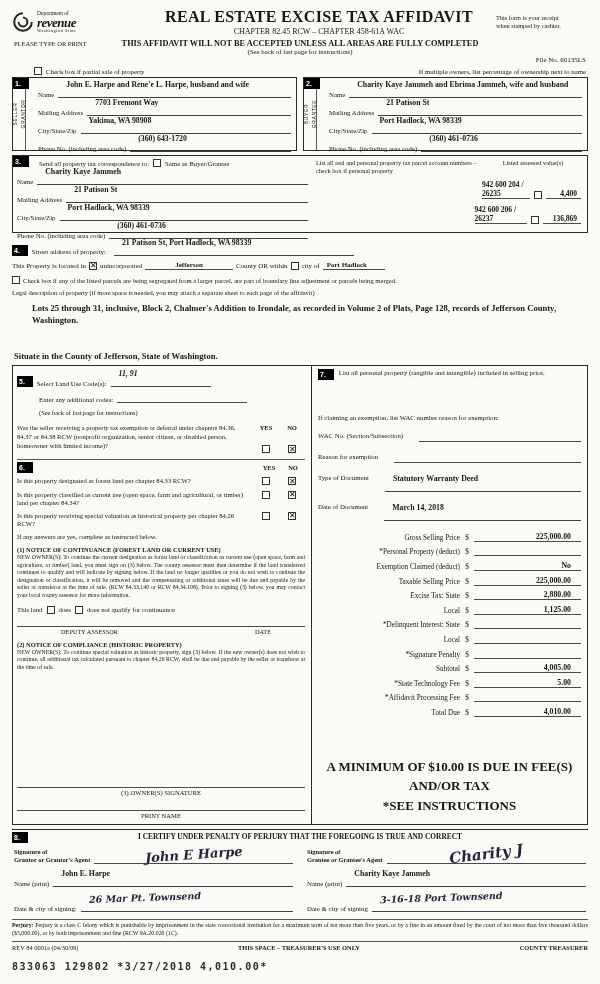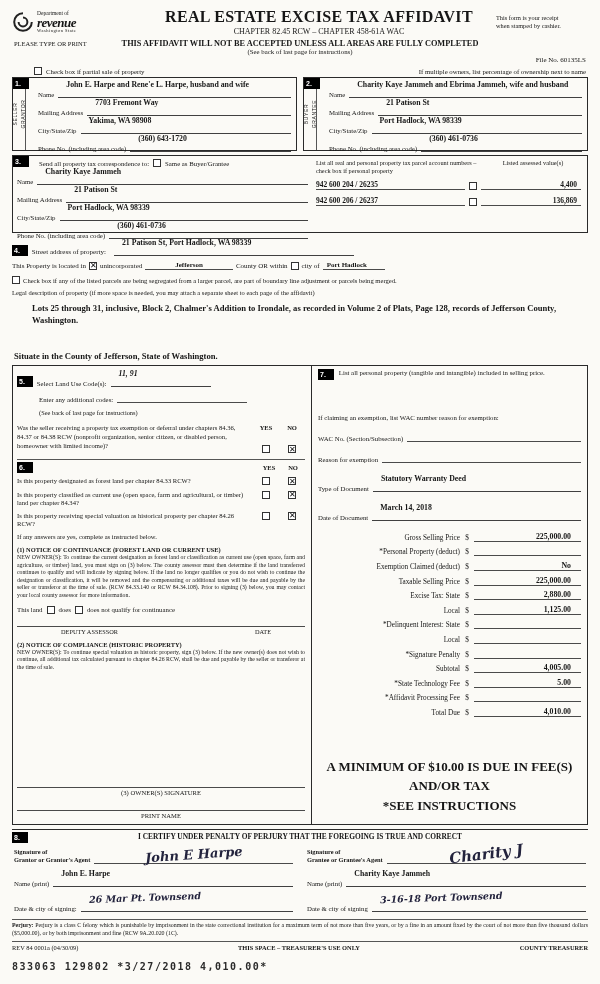--- a/index.html
+++ b/index.html
@@ -45,21 +45,21 @@
               line-height:1.5; white-space:nowrap; text-align:center; }
   .party-fields { flex:1; padding:2px 5px 3px 12px; display:flex; flex-direction:column; justify-content:space-between; }
   .frow { display:flex; align-items:flex-end; font-size:6.8px; }
   .flabel { white-space:nowrap; padding-right:4px; }
   .fval { flex:1; border-bottom:1px solid #404040; font-weight:bold; font-size:7.8px; padding:0 2px 8px 8px; min-height:10px; }
 
   
   .sec3 { border:1px solid #2a2a2a; margin-top:4px; display:flex; padding:3px 6px 4px 4px; height:78px; position:relative; }
   .sec3-left { width:53%; padding-right:8px; display:flex; flex-direction:column; justify-content:space-between; }
   .sec3-send { display:flex; gap:4px; align-items:center; font-size:6.8px; margin-left:22px; }
-  .sec3-right { flex:1; display:flex; flex-direction:column; }
+  .sec3-right { flex:1; display:flex; flex-direction:column;align-items:flex-end; }
   .s3heads { display:flex; font-size:6.3px; line-height:1.2; }
   .s3ph { flex:1.7; padding-right:6px; }
   .s3ah { flex:1; text-align:center; }
   .prow { display:flex; align-items:flex-end; margin-top:6px; font-size:7.5px; gap:4px; }
   .pnum { flex:1.55; border-bottom:1px solid #4a4a4a; font-weight:bold; }
   .pval { flex:1; border-bottom:1px solid #4a4a4a; font-weight:bold; text-align:right; padding-right:4px; }
 
   
   .sec4 { margin-top:5px; font-size:7px; }
   .sec4 .row { display:flex; align-items:flex-end; gap:4px; margin-top:3px; }
@@ -94,21 +94,21 @@
   .thisland { display:flex; align-items:center; gap:4px; font-size:6.8px; margin-top:6px; }
   .dep { margin-top:12px; }
   .dep-line { border-top:1px solid #4a4a4a; }
   .dep-labels { display:flex; font-size:6.3px; padding:1px 34px 0 44px; justify-content:space-between; }
   .sigblk { margin-top:auto; }
   .sigblk .line { border-top:1px solid #4a4a4a; margin-top:14px; }
   .sigblk .lbl { text-align:center; font-size:6.6px; padding-top:1px; }
 
   .s7head { display:flex; gap:5px; align-items:flex-start; font-size:6.8px; line-height:1.3; }
   .s7claim { font-size:6.8px; margin-top:34px; }
-  .s7row { display:flex; align-items:flex-end; gap:4px; font-size:6.8px; margin-top:11px; }
+  .s7row { display:flex; align-items:flex-start; gap:16px; font-size:6.8px; margin-top:11px; }
   .mrow { display:flex; align-items:flex-end; font-size:7.2px; margin-top:4.6px; }
   .mlabel { width:142px; text-align:right; white-space:nowrap; }
   .mdollar { width:14px; text-align:center; }
   .mval { flex:1; border-bottom:1px solid #4a4a4a; text-align:right; font-weight:bold; font-size:7.8px; padding-right:10px; min-height:10px; }
   .minnote { margin-top:auto; text-align:center; font-weight:bold; font-size:13px; line-height:1.5; padding-bottom:4px; }
 
   
   .sec8 { border-top:1px solid #2a2a2a; margin-top:4px; padding:2px 2px 4px; position:relative; }
   .sec8 > .badge { position:absolute; left:0; top:2px; }
   .certify { text-align:center; font-size:7.4px; font-weight:bold; }

